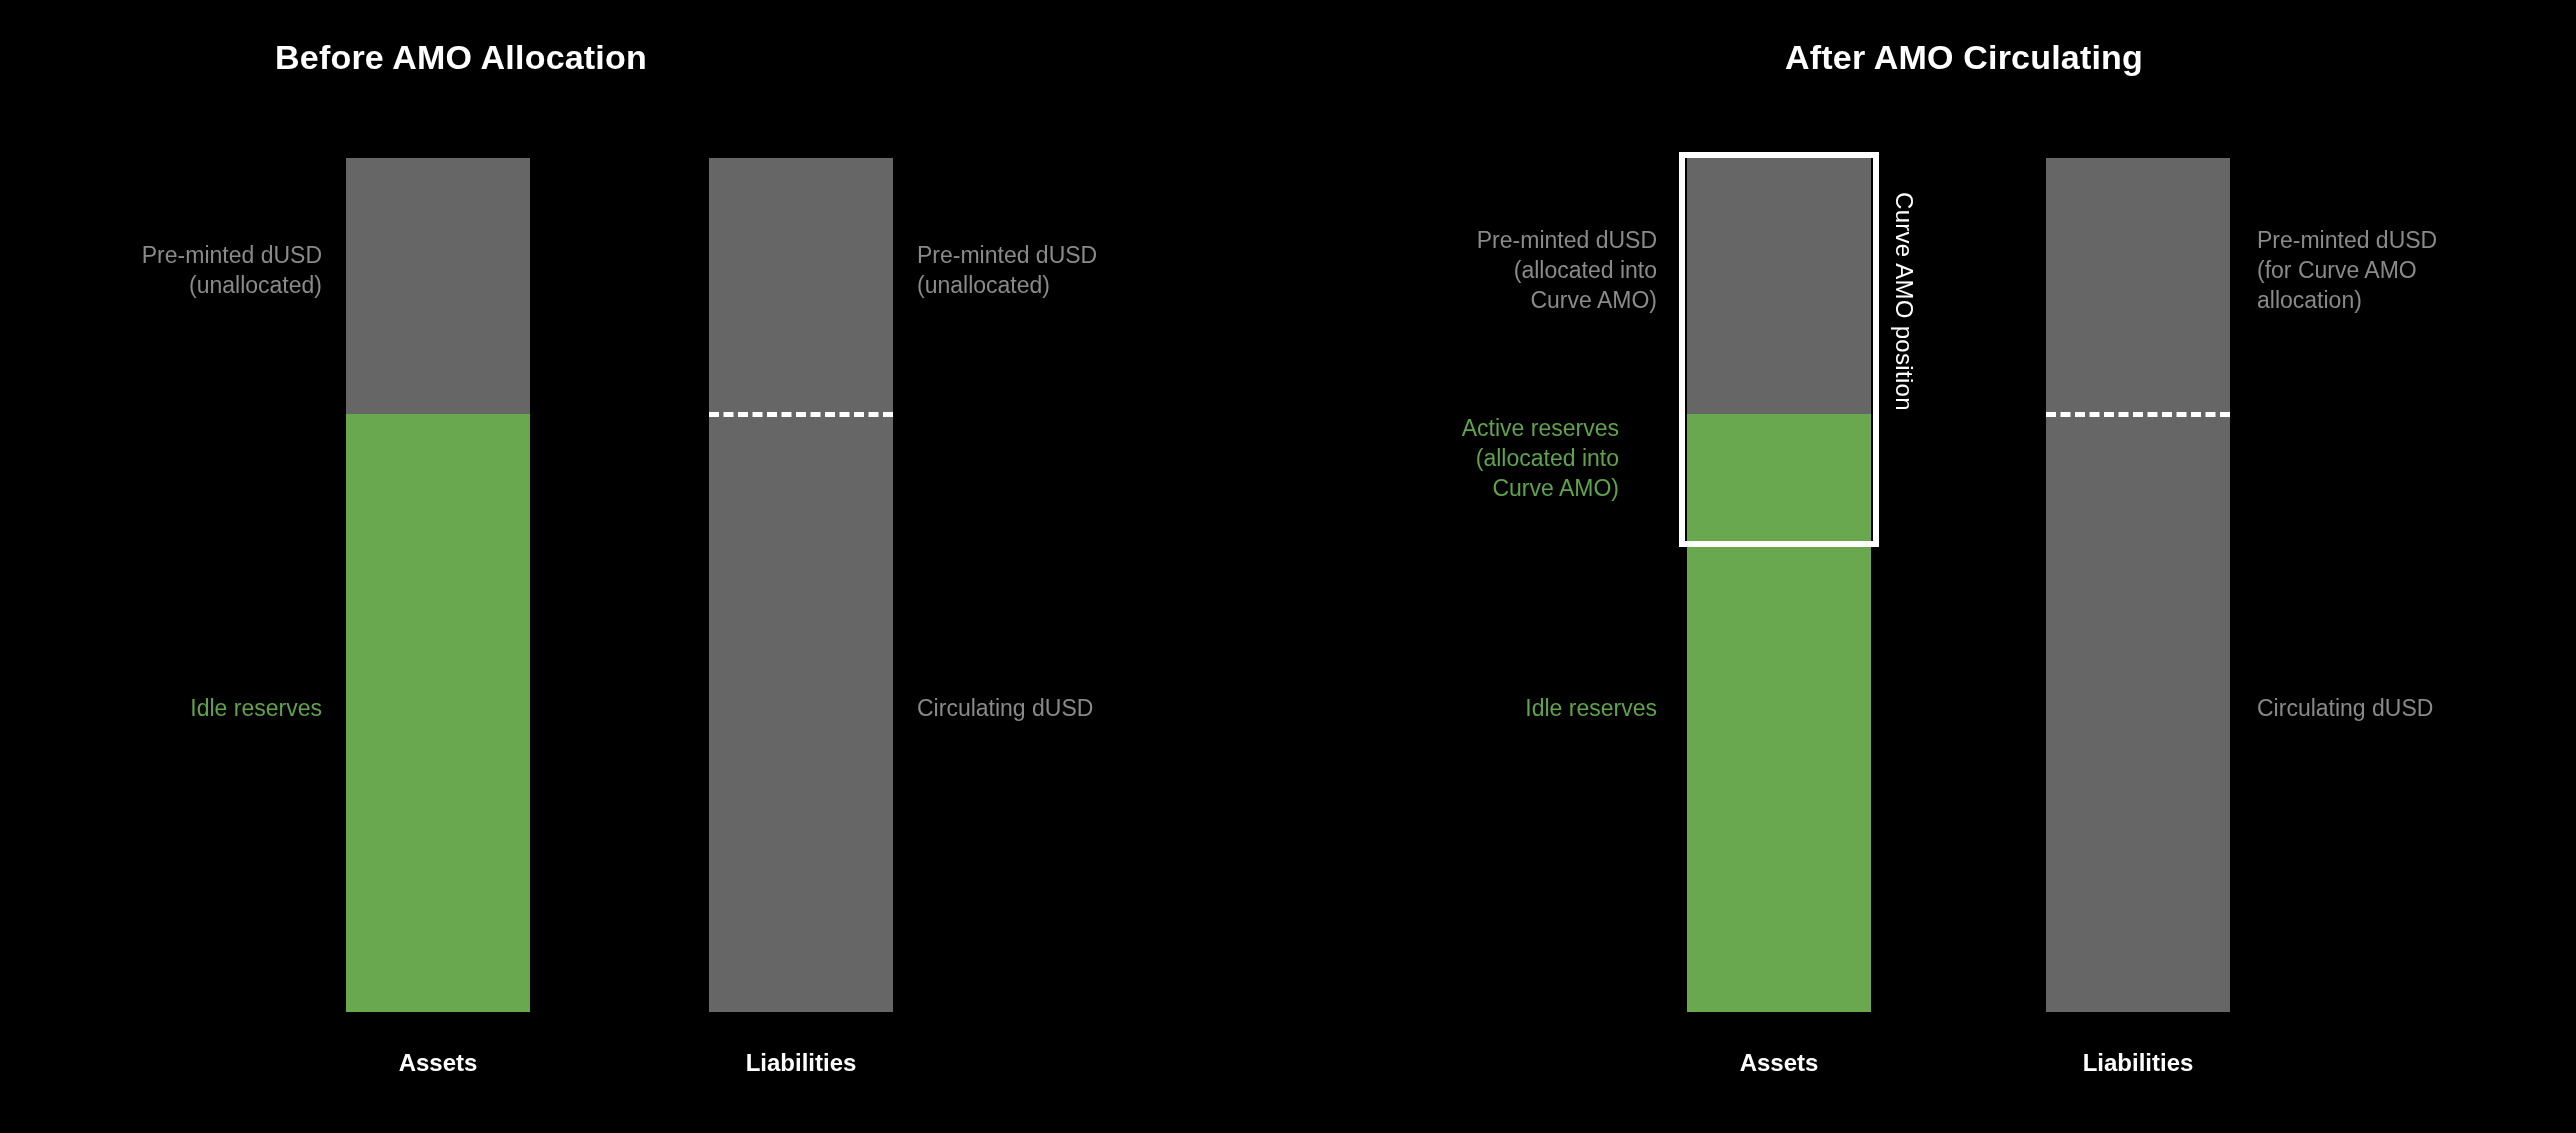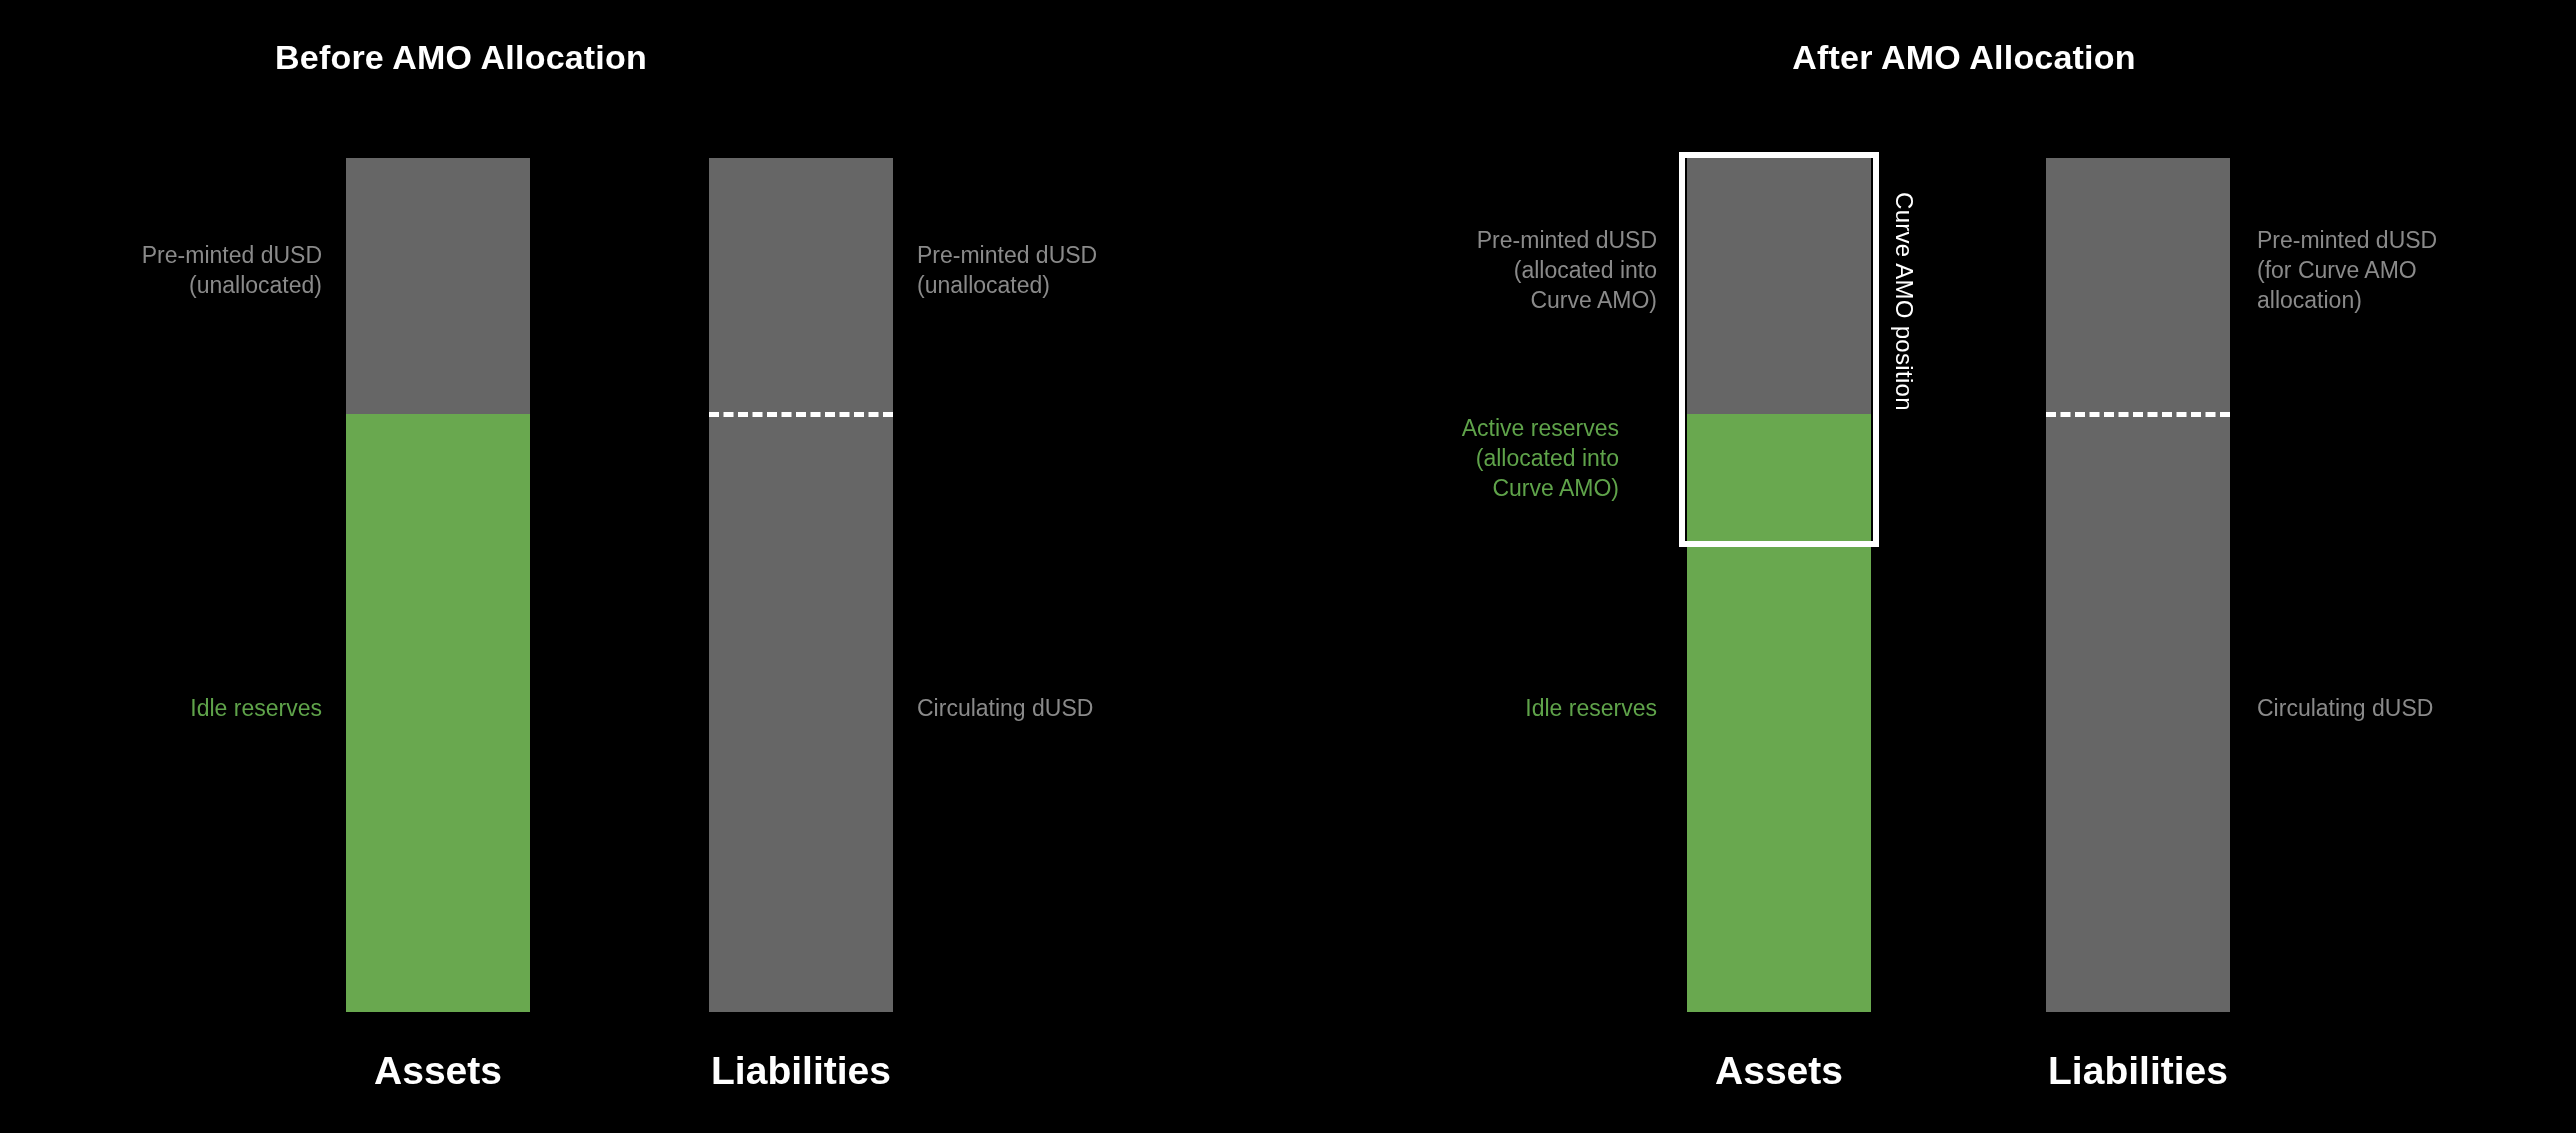--- a/index.html
+++ b/index.html
@@ -115,21 +115,21 @@
 
   #lbl-after-assets-top     { left: 1342px; top: 225px; width: 315px; }
   #lbl-after-assets-mid     { left: 1304px; top: 413px; width: 315px; text-align: right; }
   #lbl-after-assets-bottom  { left: 1342px; top: 693px; width: 315px; }
   #lbl-after-liab-top       { left: 2257px; top: 225px; width: 358px; }
   #lbl-after-liab-bottom    { left: 2257px; top: 693px; width: 358px; }
 
   
   .axis-label {
     position: absolute;
-    font-size: 39px;
+    font-size: 24px;
     font-weight: bold;
     color: #ffffff;
     text-align: center;
     white-space: nowrap;
   }
   #axis-before-assets { left: 304px;  top: 1049px; width: 268px; }
   #axis-before-liab   { left: 667px;  top: 1049px; width: 268px; }
   #axis-after-assets  { left: 1645px; top: 1049px; width: 268px; }
   #axis-after-liab    { left: 2004px; top: 1049px; width: 268px; }
 </style>
@@ -158,21 +158,21 @@
 
   <div class="side-label left-al" id="lbl-before-liab-top">Pre-minted dUSD
 (unallocated)</div>
 
   <div class="side-label left-al" id="lbl-before-liab-bottom">Circulating dUSD</div>
 
   <div class="axis-label" id="axis-before-assets">Assets</div>
 
   <div class="axis-label" id="axis-before-liab">Liabilities</div>
 
-  <div class="panel-title" id="title-after">After AMO Allocation</div>
+  <div class="panel-title" id="title-after">After AMO Circulating</div>
 
   <div class="bar" id="bar-after-assets">
     <div class="seg seg-gray"></div>
     <div class="seg seg-green"></div>
   </div>
 
   <div class="bar" id="bar-after-liabilities">
     <div class="seg seg-gray"></div>
   </div>
 

